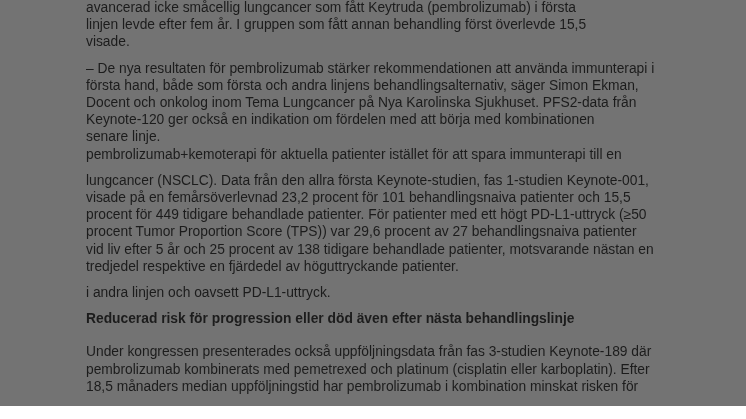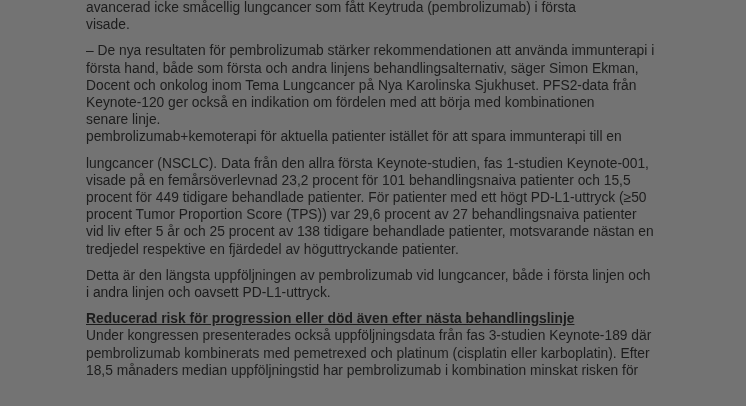--- a/index.html
+++ b/index.html
@@ -29,36 +29,36 @@
     line-height: 17.2px;
     color: #1c1c1c;
     font-weight: 400;
   }
   .para {
     margin: 0 0 9px 0;
     padding: 0;
   }
   .para.heading {
     font-weight: 700;
-    margin-bottom: 0;
-    text-decoration: underline;
+    margin-bottom: 16px;
   }
   .ln {
     display: block;
     white-space: nowrap;
   }
 </style>
 </head>
 <body>
 
 <div class="page">
   <div class="textcol">
 
     <p class="para">
       <span class="ln">avancerad icke småcellig lungcancer som fått Keytruda (pembrolizumab) i första</span>
+      <span class="ln">linjen levde efter fem år. I gruppen som fått annan behandling först överlevde 15,5</span>
       <span class="ln">visade.</span>
     </p>
 
     <p class="para">
       <span class="ln">– De nya resultaten för pembrolizumab stärker rekommendationen att använda immunterapi i</span>
       <span class="ln">första hand, både som första och andra linjens behandlingsalternativ, säger Simon Ekman,</span>
       <span class="ln">Docent och onkolog inom Tema Lungcancer på Nya Karolinska Sjukhuset. PFS2-data från</span>
       <span class="ln">Keynote-120 ger också en indikation om fördelen med att börja med kombinationen</span>
       <span class="ln">senare linje.</span>
       <span class="ln">pembrolizumab+kemoterapi för aktuella patienter istället för att spara immunterapi till en</span>
@@ -67,21 +67,20 @@
     <p class="para">
       <span class="ln">lungcancer (NSCLC). Data från den allra första Keynote-studien, fas 1-studien Keynote-001,</span>
       <span class="ln">visade på en femårsöverlevnad 23,2 procent för 101 behandlingsnaiva patienter och 15,5</span>
       <span class="ln">procent för 449 tidigare behandlade patienter. För patienter med ett högt PD-L1-uttryck (≥50</span>
       <span class="ln">procent Tumor Proportion Score (TPS)) var 29,6 procent av 27 behandlingsnaiva patienter</span>
       <span class="ln">vid liv efter 5 år och 25 procent av 138 tidigare behandlade patienter, motsvarande nästan en</span>
       <span class="ln">tredjedel respektive en fjärdedel av höguttryckande patienter.</span>
     </p>
 
     <p class="para">
-      <span class="ln">Detta är den längsta uppföljningen av pembrolizumab vid lungcancer, både i första linjen och</span>
       <span class="ln">i andra linjen och oavsett PD-L1-uttryck.</span>
     </p>
 
     <p class="para heading">Reducerad risk för progression eller död även efter nästa behandlingslinje</p>
 
     <p class="para">
       <span class="ln">Under kongressen presenterades också uppföljningsdata från fas 3-studien Keynote-189 där</span>
       <span class="ln">pembrolizumab kombinerats med pemetrexed och platinum (cisplatin eller karboplatin). Efter</span>
       <span class="ln">18,5 månaders median uppföljningstid har pembrolizumab i kombination minskat risken för</span>
     </p>

